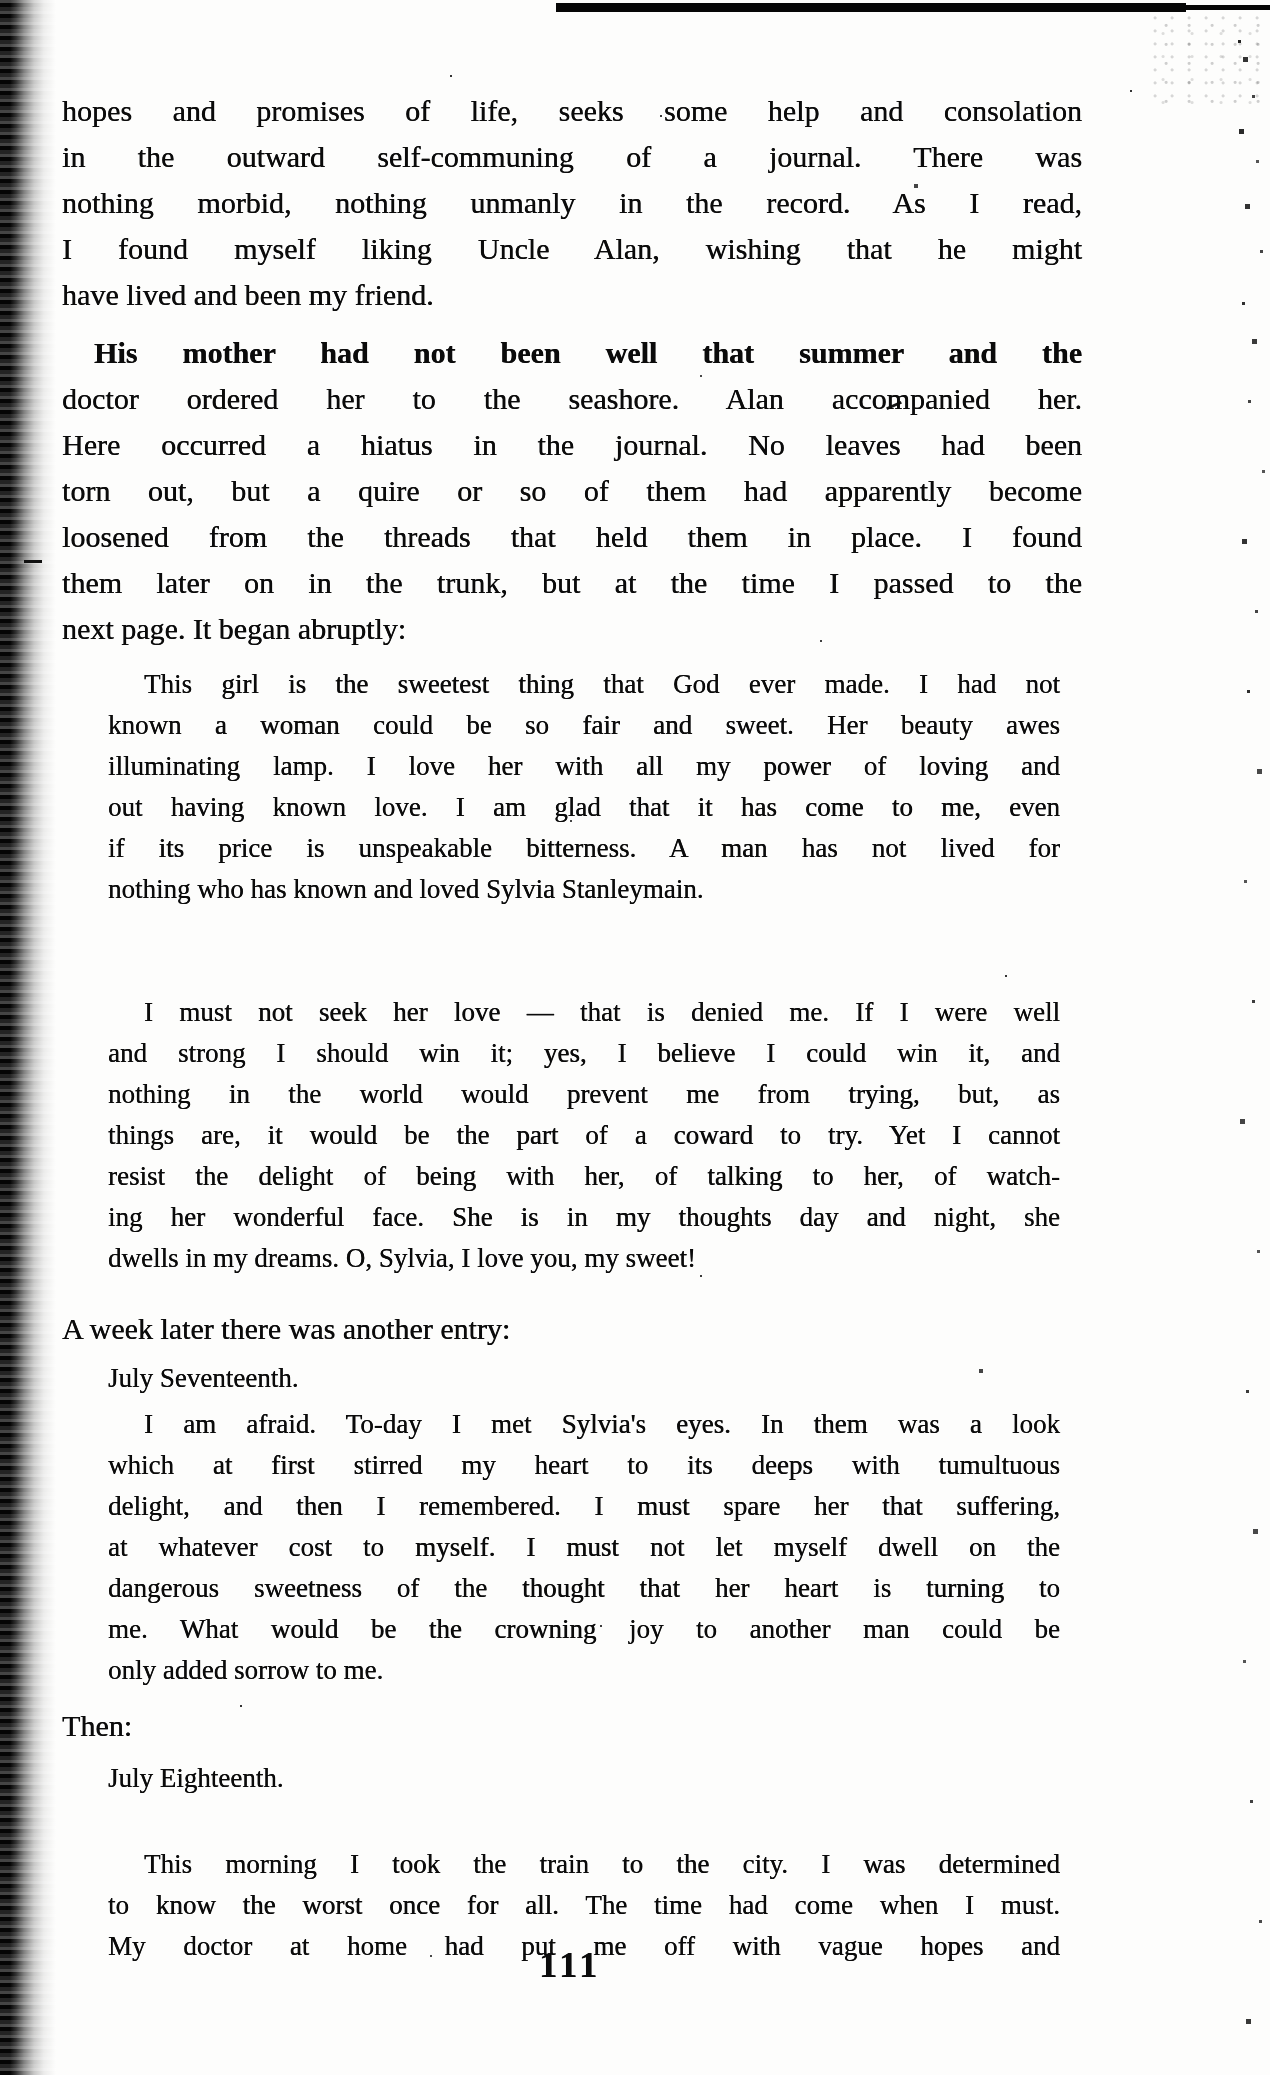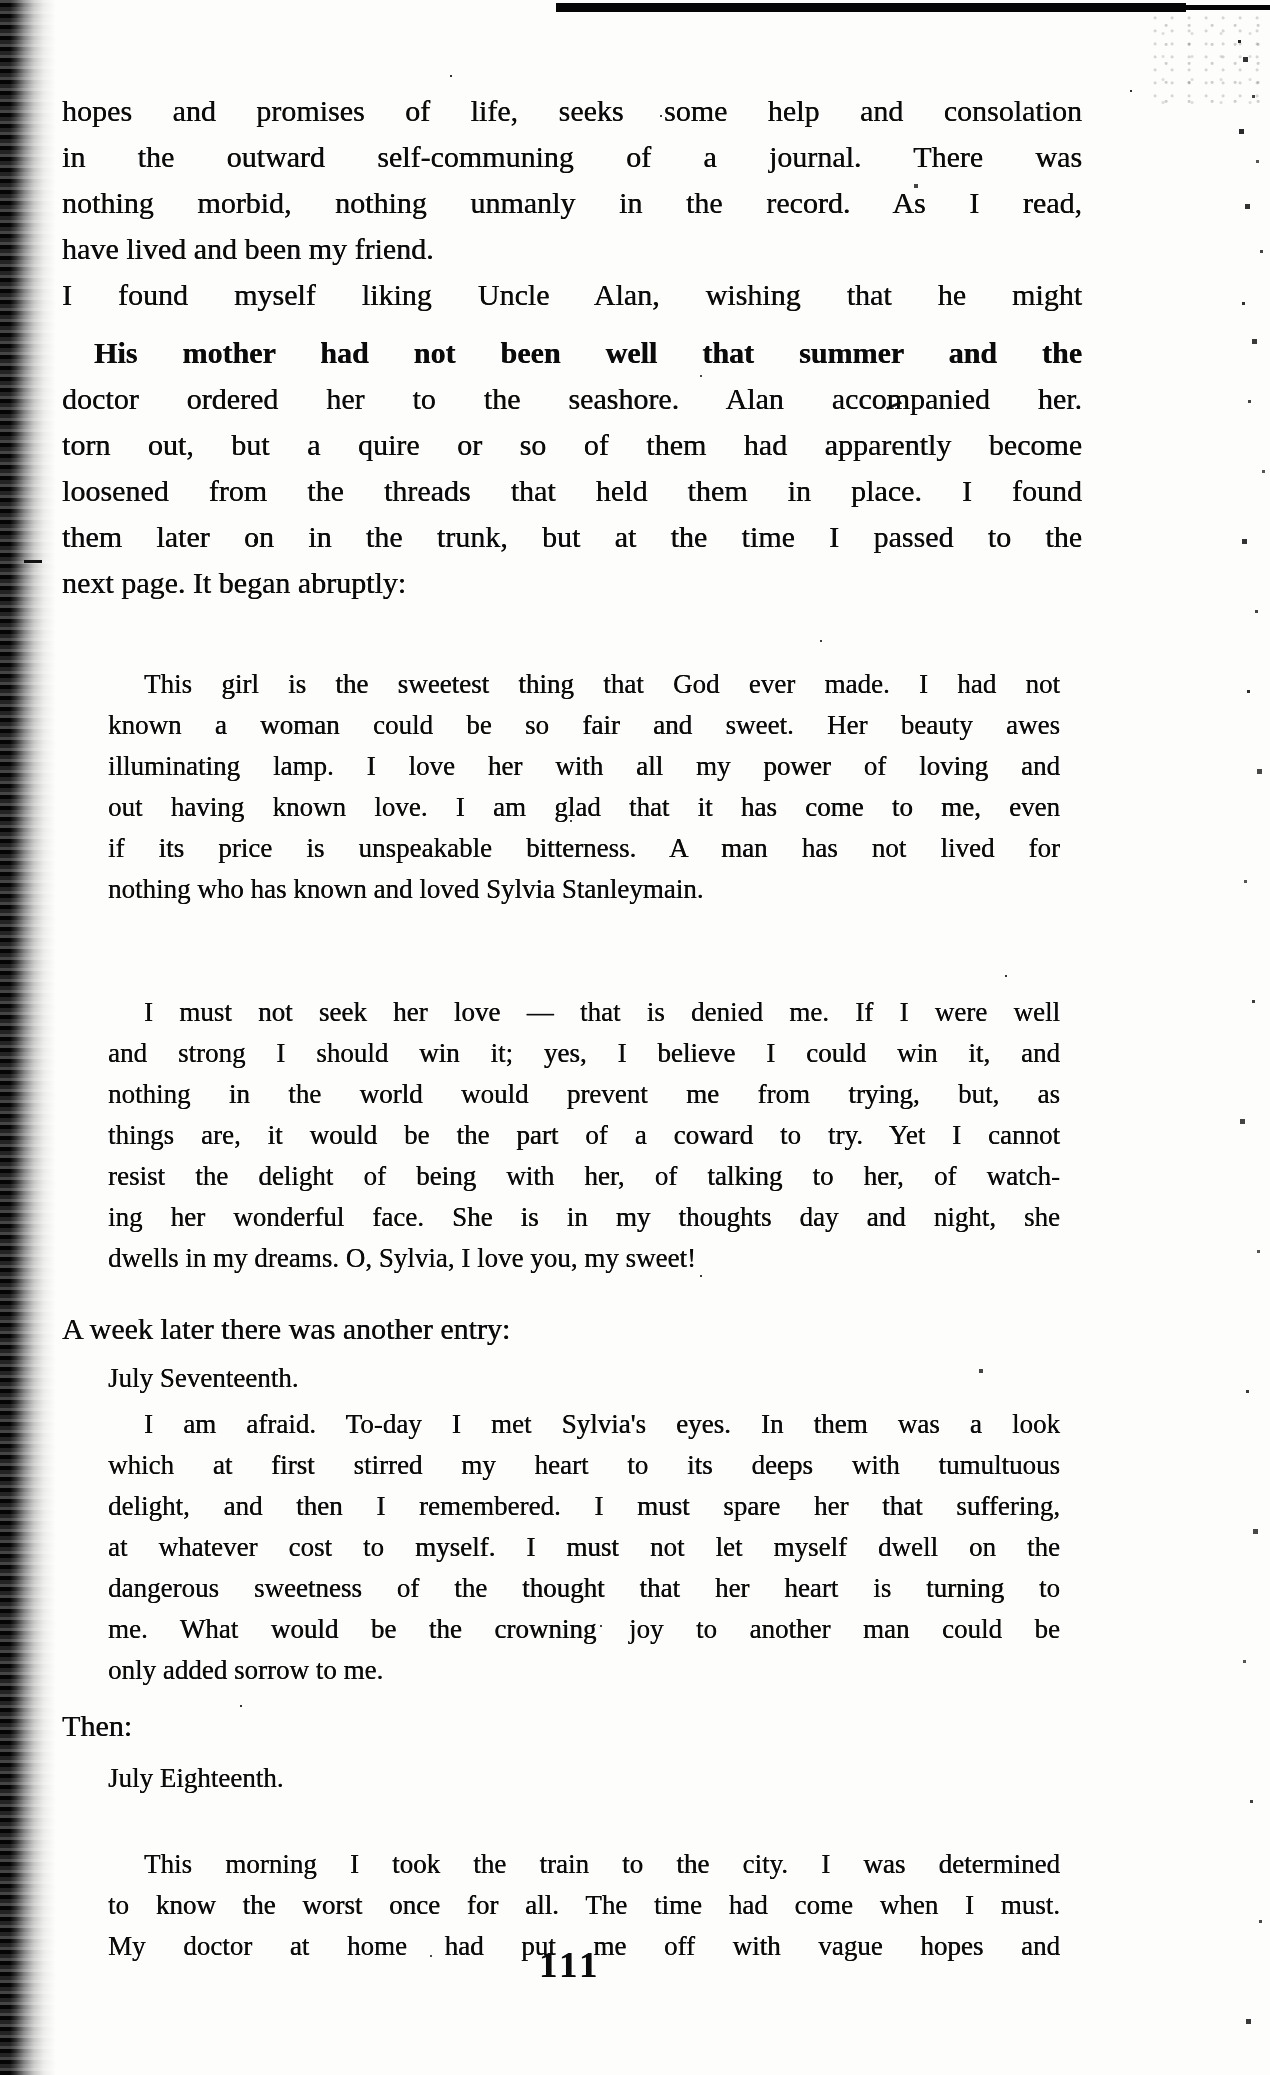--- a/index.html
+++ b/index.html
@@ -59,26 +59,27 @@
   <div class="edge-noise"></div>
   <div class="speckles"></div>
   <div class="dash-artifact"></div>
   <div class="margin-dash"></div>
 
   <div id="text-column">
       <div class="block body-block" style="left: 62px; top: 88px; width: 1020px;">
         <span class="ln j">hopes and promises of life, seeks some help and consolation</span>
         <span class="ln j">in the outward self-communing of a journal. There was</span>
         <span class="ln j">nothing morbid, nothing unmanly in the record. As I read,</span>
+        <span class="ln j">I found myself liking Uncle Alan, wishing that he might</span>
         <span class="ln last">have lived and been my friend.</span>
-        <span class="ln j">I found myself liking Uncle Alan, wishing that he might</span>
       </div>
       <div class="block body-block" style="left: 62px; top: 330px; width: 1020px;">
         <span class="ln j" style="text-indent: 32px; font-weight: bold;">His mother had not been well that summer and the</span>
         <span class="ln j">doctor ordered her to the seashore. Alan accompanied her.</span>
+        <span class="ln j">Here occurred a hiatus in the journal. No leaves had been</span>
         <span class="ln j">torn out, but a quire or so of them had apparently become</span>
         <span class="ln j">loosened from the threads that held them in place. I found</span>
         <span class="ln j">them later on in the trunk, but at the time I passed to the</span>
         <span class="ln last">next page. It began abruptly:</span>
       </div>
       <div class="block quote-block" style="left: 108px; top: 664px; width: 952px;">
         <span class="ln j" style="text-indent: 36px;">This girl is the sweetest thing that God ever made. I had not</span>
         <span class="ln j">known a woman could be so fair and sweet. Her beauty awes</span>
         <span class="ln j">illuminating lamp. I love her with all my power of loving and</span>
         <span class="ln j">out having known love. I am glad that it has come to me, even</span>

